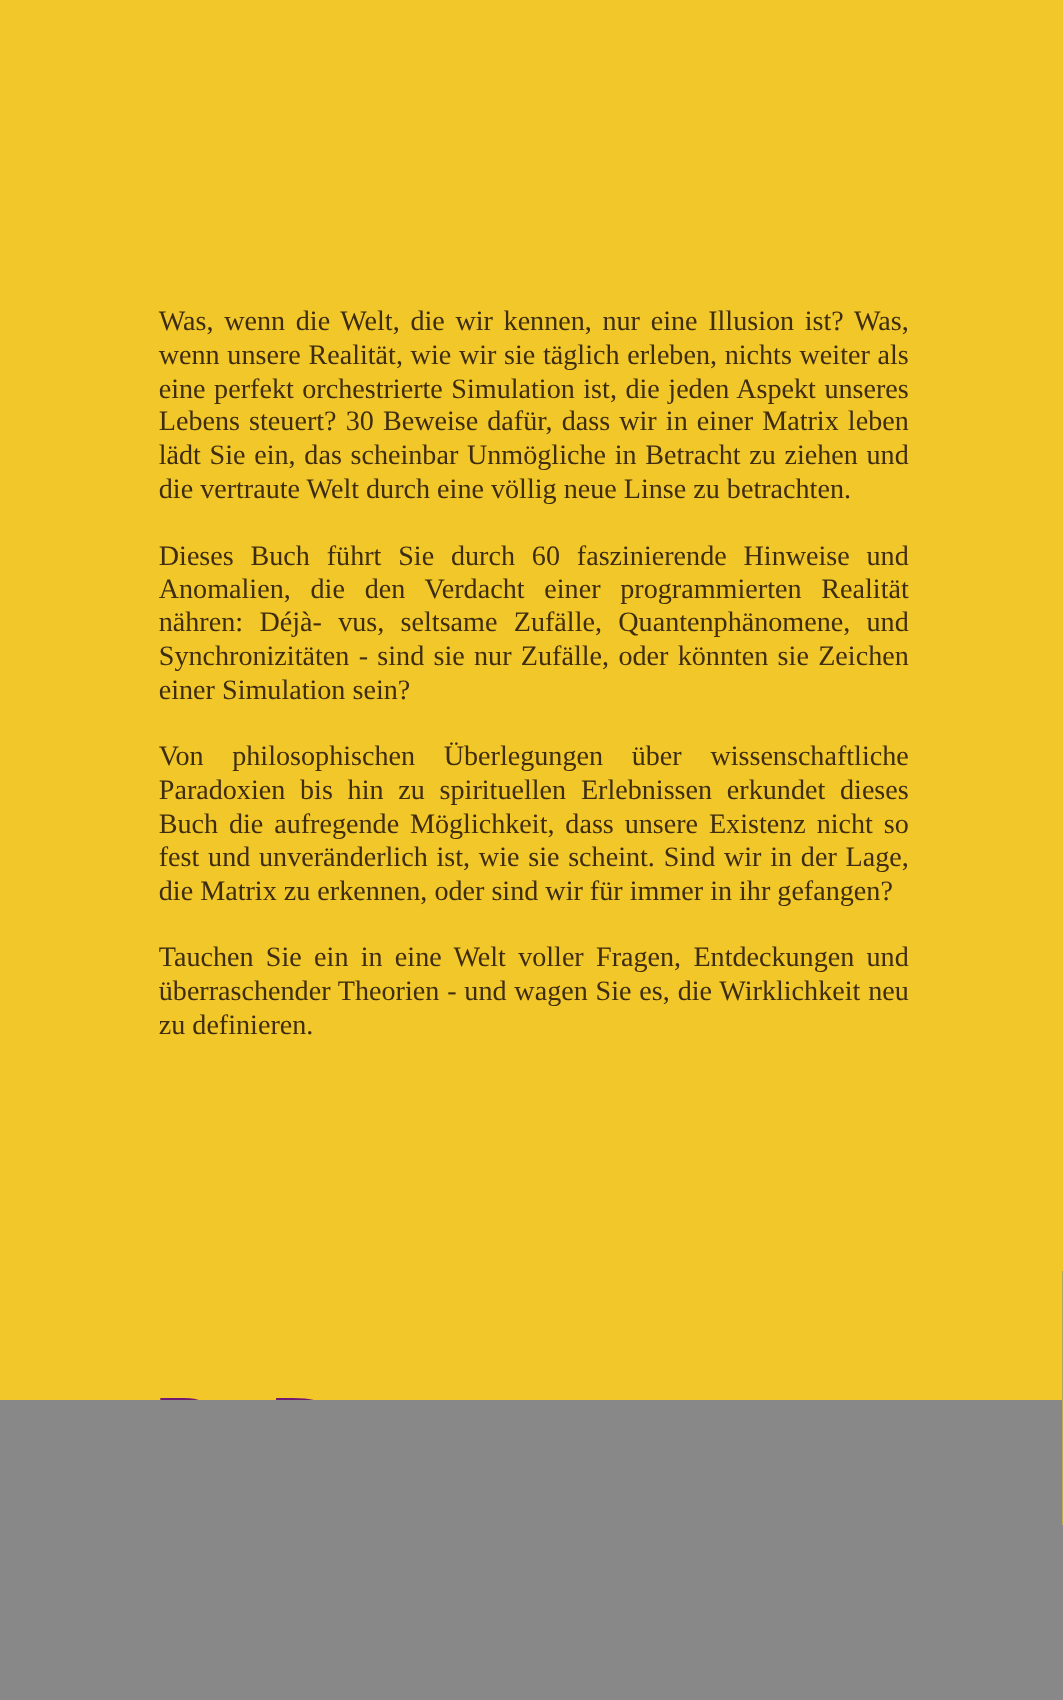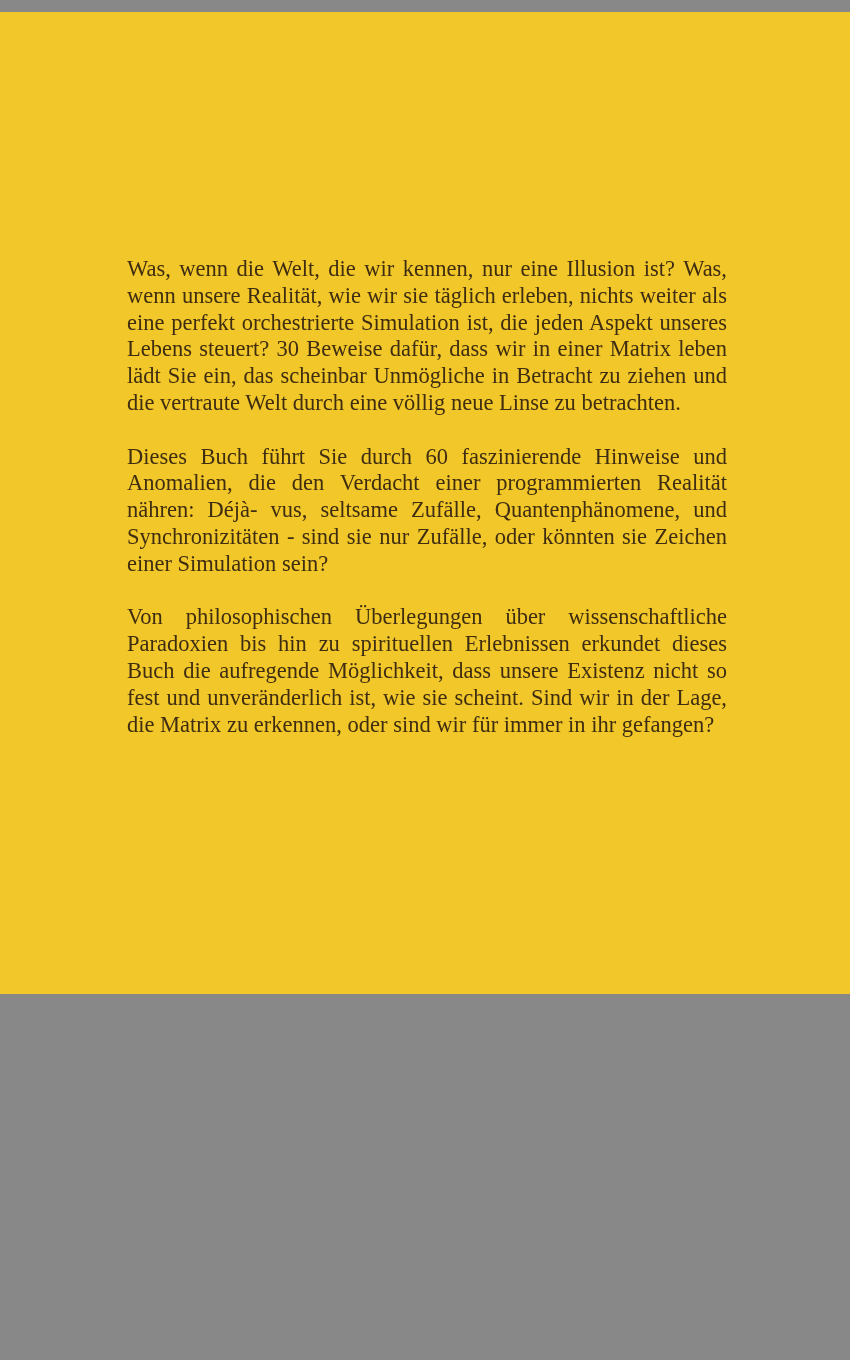--- a/index.html
+++ b/index.html
@@ -1,22 +1,22 @@
 <!DOCTYPE html>
 <html><head>
 <meta charset="utf-8">
 <style>
   html,body{margin:0;padding:0;background:#888;}
   .cover{
     position:relative;
-    width:850px;height:982px;
+    width:850px;height:1120px;
     background:#F2C729;
     overflow:hidden;
     font-family:"Liberation Serif",serif;
-    margin:12px auto;
+    margin:0 auto;
   }
   .blurb{
     position:absolute;
     left:127px;top:244px;
     width:600px;
     color:#3F2D11;
     font-size:22.5px;
     line-height:26.8px;
     text-align:justify;
   }
@@ -51,20 +51,21 @@
 </style>
 </head>
 <body>
 
 <div class="cover">
 
   <div class="blurb">
     <p>Was, wenn die Welt, die wir kennen, nur eine Illusion ist? Was, wenn unsere Realität, wie wir sie täglich erleben, nichts weiter als eine perfekt orchestrierte Simulation ist, die jeden Aspekt unseres Lebens steuert? 30 Beweise dafür, dass wir in einer Matrix leben lädt Sie ein, das scheinbar Unmögliche in Betracht zu ziehen und die vertraute Welt durch eine völlig neue Linse zu betrachten.</p>
     <p>Dieses Buch führt Sie durch 60 faszinierende Hinweise und Anomalien, die den Verdacht einer programmierten Realität nähren: Déjà- vus, seltsame Zufälle, Quantenphänomene, und Synchronizitäten - sind sie nur Zufälle, oder könnten sie Zeichen einer Simulation sein?</p>
     <p>Von philosophischen Überlegungen über wissenschaftliche Paradoxien bis hin zu spirituellen Erlebnissen erkundet dieses Buch die aufregende Möglichkeit, dass unsere Existenz nicht so fest und unveränderlich ist, wie sie scheint. Sind wir in der Lage, die Matrix zu erkennen, oder sind wir für immer in ihr gefangen?</p>
+    <p>Tauchen Sie ein in eine Welt voller Fragen, Entdeckungen und überraschender Theorien - und wagen Sie es, die Wirklichkeit neu zu definieren.</p>
   </div>
 
   <div class="bod-logo">BoD</div>
 
   <div class="barcode-box" id="barcode-box">
       <svg width="210" height="56" xmlns="http://www.w3.org/2000/svg">
         <rect x="28.00" y="3" width="1.9" height="45" fill="#1b1b1b"></rect>
         <rect x="31.64" y="3" width="1.9" height="45" fill="#1b1b1b"></rect>
         <rect x="35.28" y="3" width="1.9" height="38" fill="#1b1b1b"></rect>
         <rect x="37.10" y="3" width="1.9" height="38" fill="#1b1b1b"></rect>

